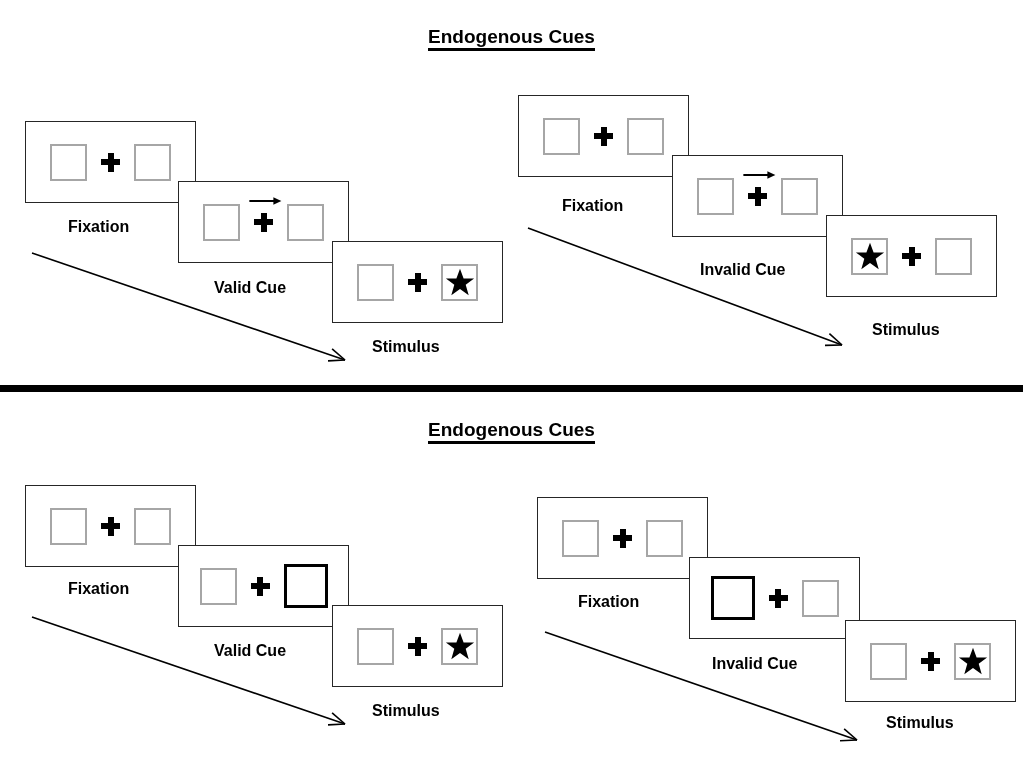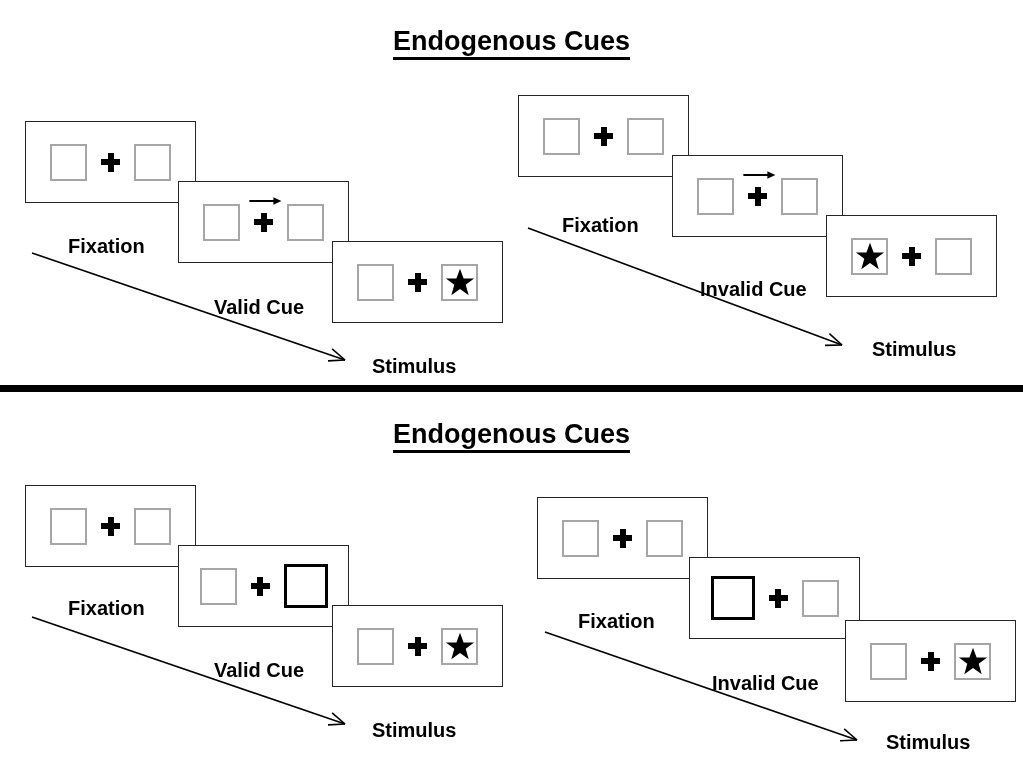--- a/index.html
+++ b/index.html
@@ -9,21 +9,21 @@
     font-family:"Liberation Sans", sans-serif;
     position:relative;overflow:hidden;
   }
   .stage{position:absolute;inset:0;}
 
   
   .section-title{
     position:absolute;
     width:100%;
     text-align:center;
-    font-size:27px;
+    font-size:19px;
     font-weight:bold;
     color:#000;
     letter-spacing:0px;
   }
   .section-title span{
     border-bottom:3px solid #000;
     padding-bottom:1px;
   }
 
   
@@ -89,25 +89,24 @@
     top:-17px;
     left:50%;
     transform:translateX(-46%);
     width:34px;height:12px;
   }
   .cue-arrow svg{display:block;}
 
   
   .label{
     position:absolute;
-    font-size:20px;
+    font-size:16px;
     font-weight:bold;
     color:#000;
     white-space:nowrap;
-    margin-top:17px;
   }
 
   
   .time-arrow{
     position:absolute;
     pointer-events:none;
   }
   .time-arrow svg{display:block;overflow:visible;}
 </style>
 </head>

